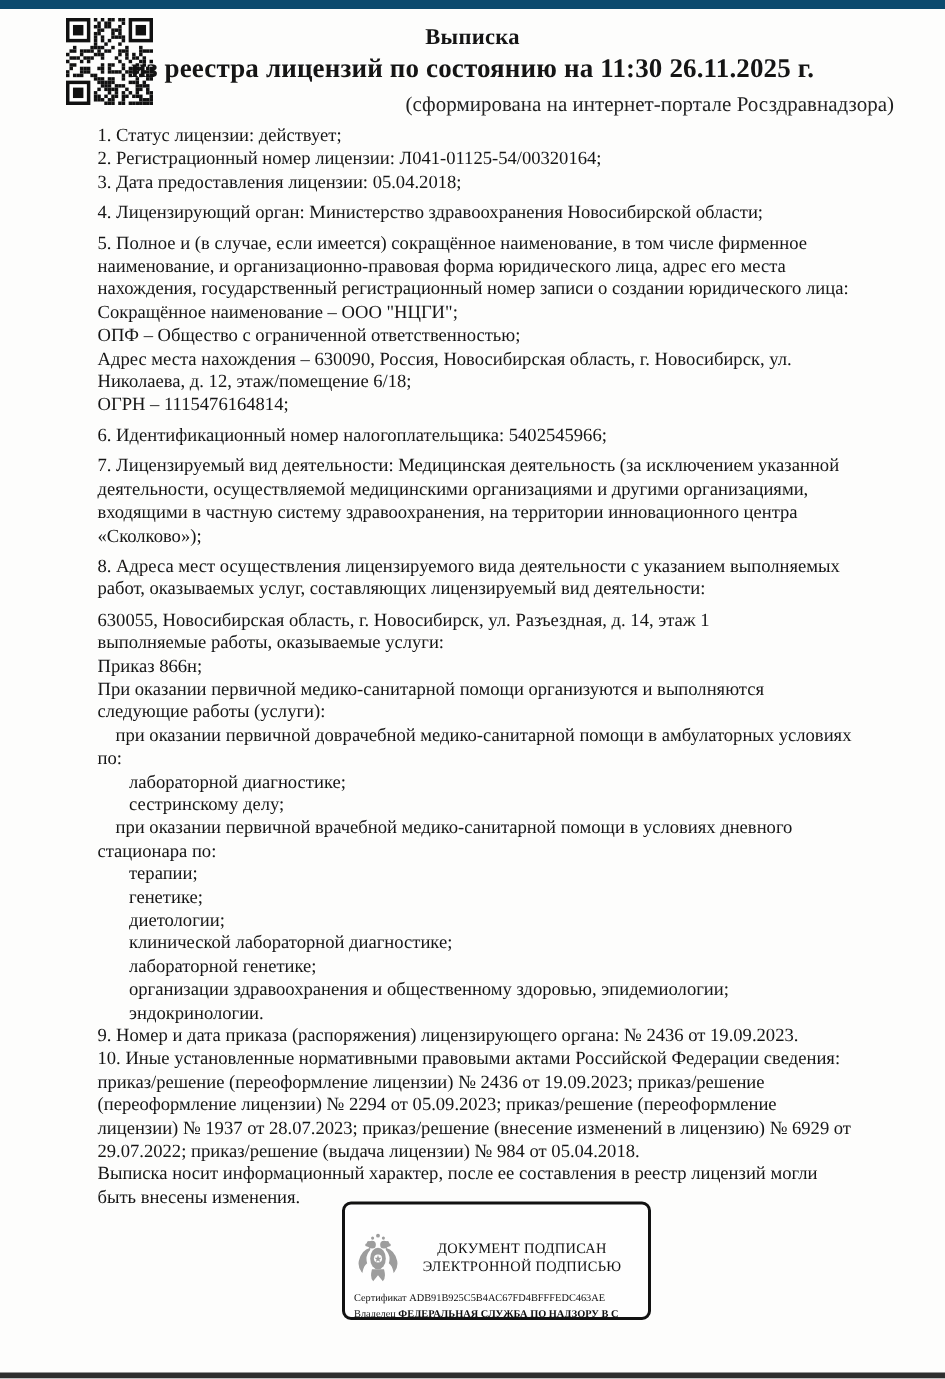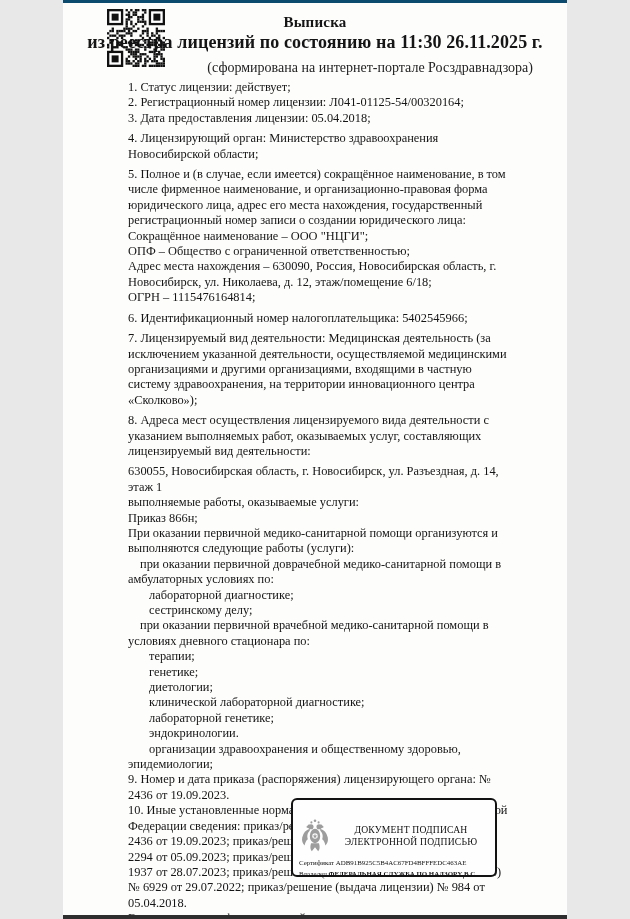--- a/index.html
+++ b/index.html
@@ -1,21 +1,21 @@
 <!DOCTYPE html>
 <html lang="ru"><head>
 <meta charset="utf-8">
 <style>
   html,body{margin:0;padding:0;background:#e8e8e8;}
   .page{
     position:relative;
-    width:504px;height:919px;
+    width:630px;height:919px;
     margin:0 auto;
     background:#fdfdfc;
-    border-top:3px solid #0c4a6e;
+    border-top:6px solid #0c4a6e;
     border-bottom:4px solid #2e2e2e;
     box-sizing:border-box;
     overflow:hidden;
     font-family:"Liberation Serif","DejaVu Serif",serif;
     color:#151515;
   }
   .qr{
     position:absolute;left:44px;top:4px;width:58px;height:62px;
   }
   .header{ text-align:center; padding-top:11px; }
@@ -312,22 +312,22 @@
       <p class="para i0">При оказании первичной медико-санитарной помощи организуются и выполняются следующие работы (услуги):</p>
       <p class="para i1">при оказании первичной доврачебной медико-санитарной помощи в амбулаторных условиях по:</p>
       <p class="para i2">лабораторной диагностике;</p>
       <p class="para i2">сестринскому делу;</p>
       <p class="para i1">при оказании первичной врачебной медико-санитарной помощи в условиях дневного стационара по:</p>
       <p class="para i2">терапии;</p>
       <p class="para i2">генетике;</p>
       <p class="para i2">диетологии;</p>
       <p class="para i2">клинической лабораторной диагностике;</p>
       <p class="para i2">лабораторной генетике;</p>
+      <p class="para i2">организации здравоохранения и общественному здоровью, эпидемиологии;</p>
       <p class="para i2">эндокринологии.</p>
-      <p class="para i2">организации здравоохранения и общественному здоровью, эпидемиологии;</p>
       <p class="para i0">9. Номер и дата приказа (распоряжения) лицензирующего органа: № 2436 от 19.09.2023.</p>
       <p class="para i0">10. Иные установленные нормативными правовыми актами Российской Федерации сведения: приказ/решение (переоформление лицензии) № 2436 от 19.09.2023; приказ/решение (переоформление лицензии) № 2294 от 05.09.2023; приказ/решение (переоформление лицензии) № 1937 от 28.07.2023; приказ/решение (внесение изменений в лицензию) № 6929 от 29.07.2022; приказ/решение (выдача лицензии) № 984 от 05.04.2018.</p>
       <p class="para i0">Выписка носит информационный характер, после ее составления в реестр лицензий могли быть внесены изменения.</p>
     </div>
 
   <div class="stamp">
     <div class="stamp-top">
       <svg class="stamp-emblem" viewBox="0 0 40 44">
         <g fill="#9d9d9d">
           <circle cx="20" cy="3" r="1.6"></circle>

